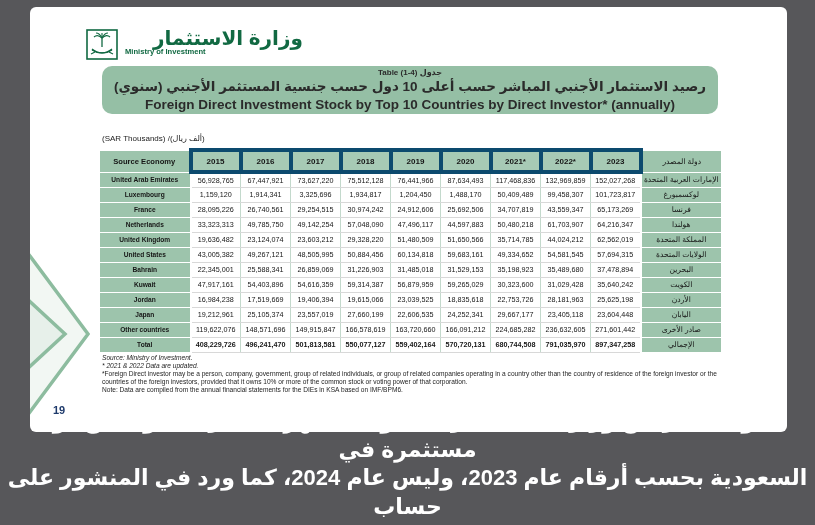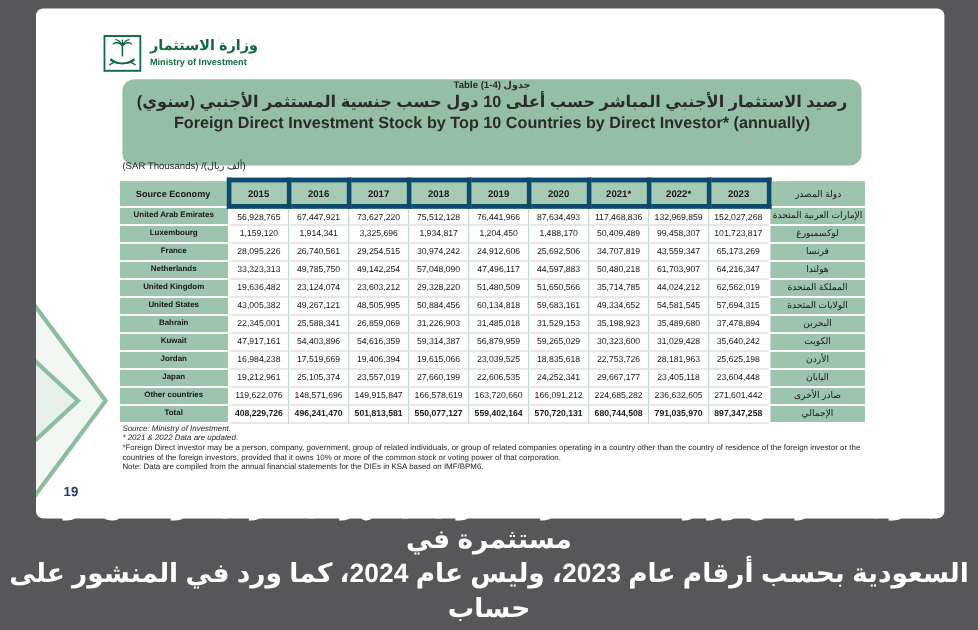--- a/index.html
+++ b/index.html
@@ -4,26 +4,26 @@
 <style>
   html,body{margin:0;padding:0;width:815px;height:525px;overflow:hidden;
     background:#57575a;font-family:"Liberation Sans","DejaVu Sans",sans-serif;}
   .slide{position:absolute;left:30px;top:7px;width:757px;height:425px;
     background:#ffffff;border-radius:6px;overflow:hidden;}
   
   .chevrons{position:absolute;left:0px;top:239px;width:66px;height:182px;}
   
   .emblem{position:absolute;left:56px;top:22px;}
   .logo-text{position:absolute;left:95px;top:22px;}
-  .logo-ar{font-size:12px;font-weight:bold;color:#116942;direction:rtl;line-height:18px;}
+  .logo-ar{font-size:20px;font-weight:bold;color:#116942;direction:rtl;line-height:18px;margin-left:28px;}
   .logo-en{font-size:7.6px;font-weight:bold;color:#116942;line-height:9px;}
   
-  .title-block{position:absolute;left:72px;top:59px;width:616px;height:72px;
+  .title-block{position:absolute;left:72px;top:59px;width:616px;height:48px;
     background:#95bfa5;border-radius:10px;text-align:center;color:#2b2b2b;
-    display:flex;flex-direction:column;justify-content:flex-start;gap:2px;}
+    display:flex;flex-direction:column;justify-content:center;gap:2px;}
   .t-small{font-size:8px;font-weight:bold;direction:rtl;line-height:9px;}
   .t-ar{font-size:13.5px;font-weight:bold;direction:rtl;line-height:16px;}
   .t-en{font-size:13.5px;font-weight:bold;line-height:15px;}
   .units{position:absolute;left:72px;top:127px;width:616px;text-align:left;
     font-size:8px;color:#222;direction:rtl;}
   
   table.fdi{position:absolute;left:69px;top:141px;width:622px;
     border-collapse:collapse;table-layout:fixed;}
   .fdi th,.fdi td{padding:0;text-align:center;white-space:nowrap;overflow:hidden;color:#161616;}
   .fdi thead tr{height:22px;}

